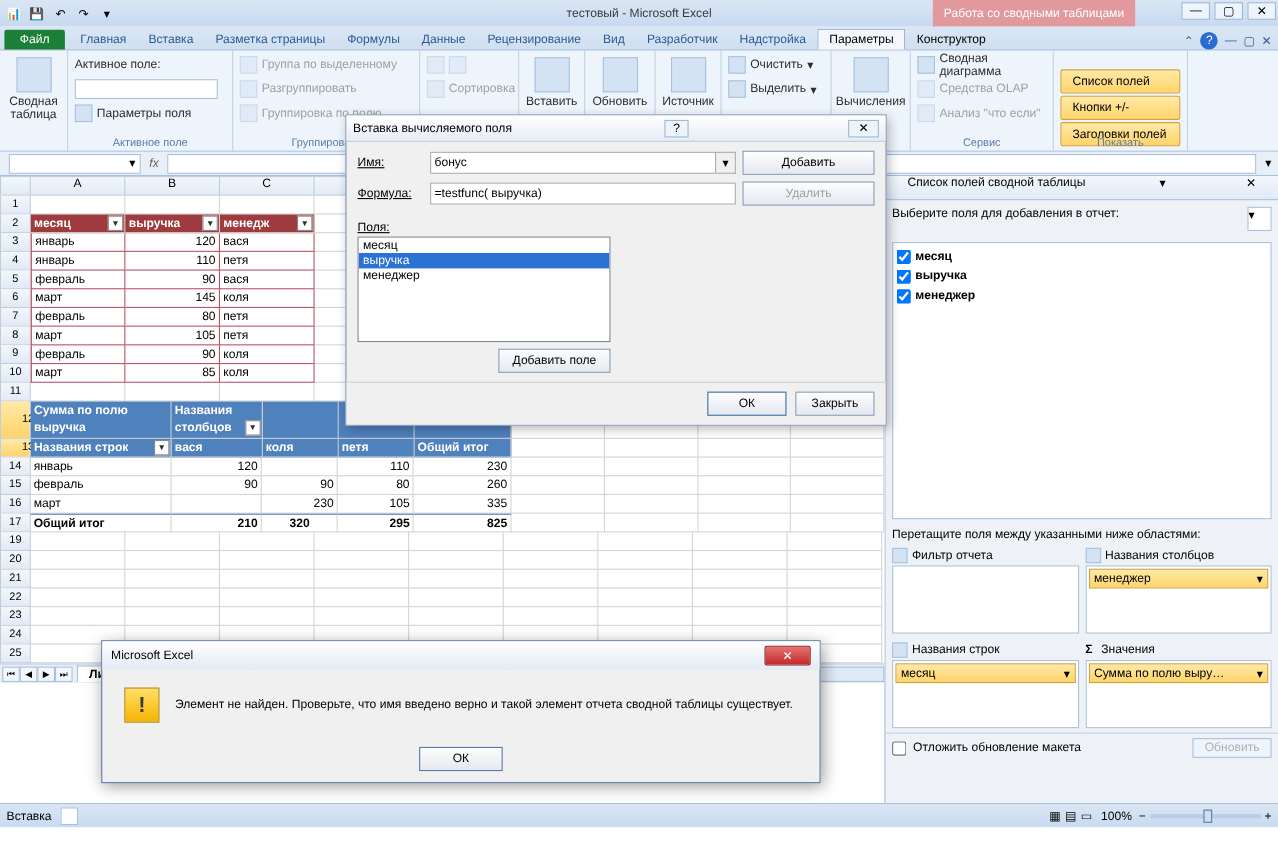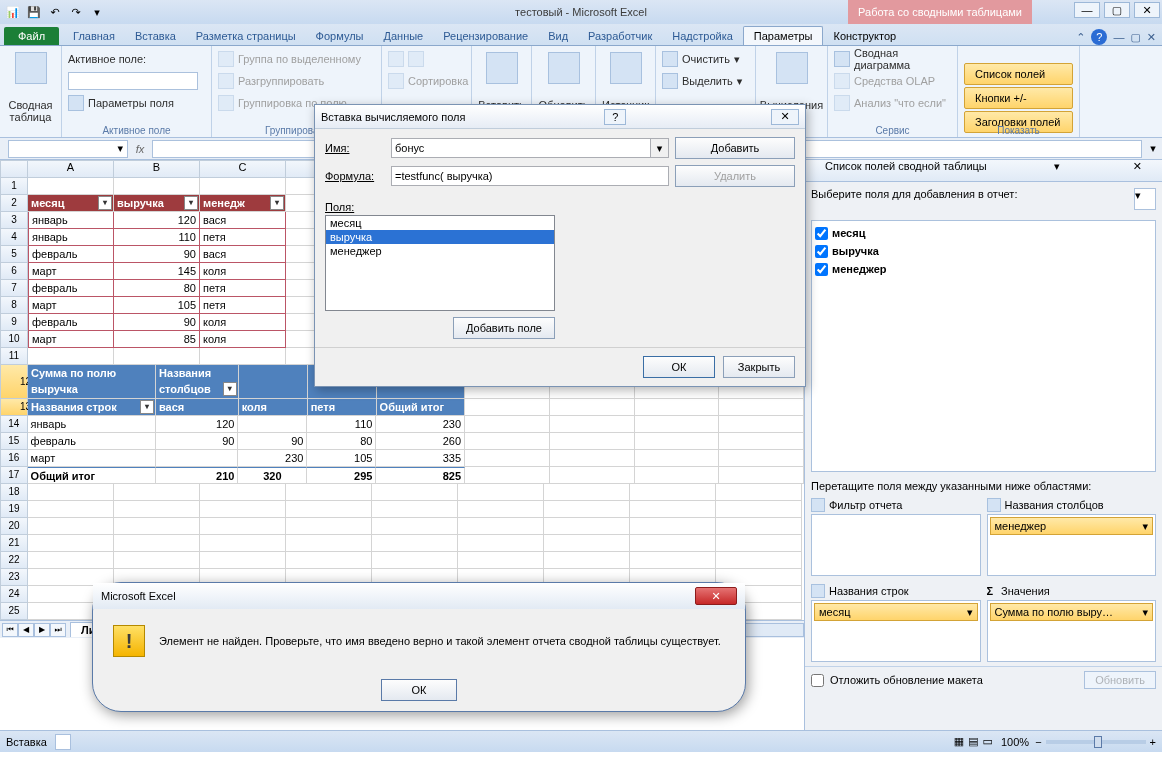--- a/index.html
+++ b/index.html
@@ -19,21 +19,21 @@
 .ribbontabs .tab { padding: 3px 10px; color: #2d5a94; cursor: default; }
 .ribbontabs .tab.file { background: #1b7f37; color: #fff; border-radius: 2px 2px 0 0; margin-right: 4px; padding: 3px 14px; }
 .ribbontabs .tab.active { background: #f3f7fc; border: 1px solid #8ba8cc; border-bottom: none; border-radius: 2px 2px 0 0; color: #2d5a94; }
 .ribbontabs .tab.ctx { color: #000; }
 .ribbontabs .help { margin-left: auto; display: flex; gap: 6px; padding-right: 6px; align-items: center; color: #3b5e8e; }
 
 
 .ribbon { height: 92px; background: #eef4fb; border-bottom: 1px solid #a9c0de; display: flex; }
 .rgroup { border-right: 1px solid #c0d2e8; padding: 2px 6px; display: flex; flex-direction: column; position: relative; }
 .rgroup .glabel { position: absolute; bottom: 1px; left: 0; right: 0; text-align: center; color: #5a7aa8; font-size: 10px; }
-.rbtn-big { display: flex; flex-direction: column; align-items: center; gap: 15px; padding: 4px 6px; color: #2d2d2d; }
+.rbtn-big { display: flex; flex-direction: column; align-items: center; gap: 2px; padding: 4px 6px; color: #2d2d2d; }
 .rbtn-big .ico { width: 32px; height: 32px; background: #d4e3f4; border: 1px solid #a8c1df; }
 .rrow { display: flex; align-items: center; gap: 4px; height: 22px; color: #2d2d2d; }
 .rrow.disabled { color: #a0a0a0; }
 .rrow .ico16 { width: 16px; height: 16px; background: #d4e3f4; border: 1px solid #a8c1df; flex-shrink: 0; }
 .rrow.disabled .ico16 { opacity: .5; }
 .fieldinp { height: 18px; border: 1px solid #abc1dd; padding: 0 3px; background: #fff; }
 .togglebtn { background: linear-gradient(#ffe9a8,#ffd46b); border: 1px solid #d3a336; padding: 2px 6px; height: 22px; display: flex; align-items: center; gap: 4px; border-radius: 2px; margin-top: 15px; }
 
 
 .fmbar { height: 22px; display: flex; align-items: center; border-bottom: 1px solid #a9c0de; background: #e9eff7; }
@@ -505,32 +505,20 @@
           <div class="cell r pvtotal" style="width: 84px;">210</div>
           <div class="cell r pvtotal" style="width: 70px; text-align: center;">320</div>
           <div class="cell r pvtotal" style="width: 70px;">295</div>
           <div class="cell r pvtotal" style="width: 90px;">825</div>
           <div class="cell "></div>
           <div class="cell "></div>
           <div class="cell "></div>
           <div class="cell "></div>
         </div>
         <div class="row">
-          <div class="rh">18</div>
-          <div class="cell "></div>
-          <div class="cell "></div>
-          <div class="cell "></div>
-          <div class="cell "></div>
-          <div class="cell "></div>
-          <div class="cell "></div>
-          <div class="cell "></div>
-          <div class="cell "></div>
-          <div class="cell "></div>
-        </div>
-        <div class="row">
           <div class="rh">19</div>
           <div class="cell "></div>
           <div class="cell "></div>
           <div class="cell "></div>
           <div class="cell "></div>
           <div class="cell "></div>
           <div class="cell "></div>
           <div class="cell "></div>
           <div class="cell "></div>
           <div class="cell "></div>
@@ -751,21 +739,21 @@
         <button class="dbtn">Добавить поле</button>
       </div>
     </div>
   </div>
   <div class="dfooter">
     <button class="dbtn" style="width:72px;border:1px solid #3a6ea5;">ОК</button>
     <button class="dbtn" style="width:72px;">Закрыть</button>
   </div>
 </div>
 
-<div class="errdialog" style="left:92px; top:582px; width:654px;border-radius:29px;">
+<div class="errdialog" style="left:92px; top:582px; width:654px;">
   <div class="etitle">
     <span>Microsoft Excel</span>
     <span class="eclose">✕</span>
   </div>
   <div class="ebody">
     <div class="warnico">!</div>
     <div>Элемент не найден. Проверьте, что имя введено верно и такой элемент отчета сводной таблицы существует.</div>
   </div>
   <div class="efoot">
     <button>ОК</button>

